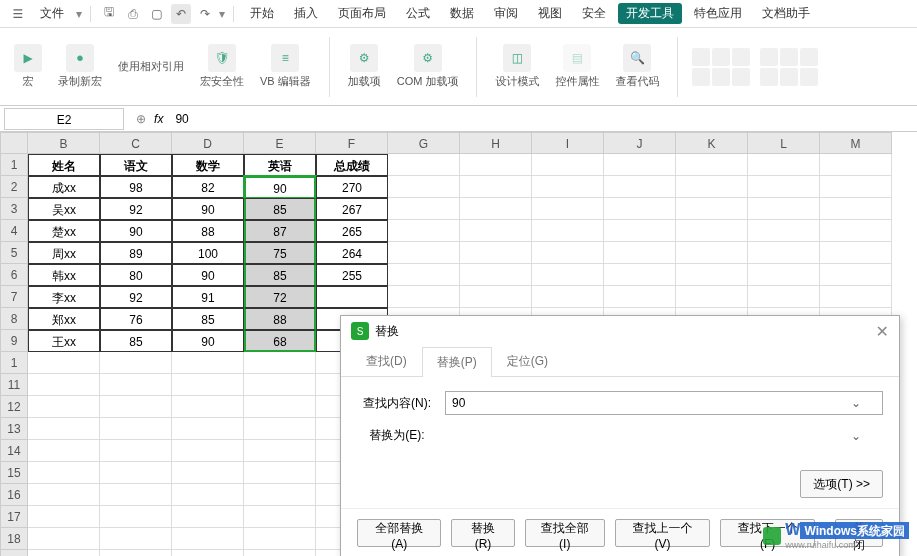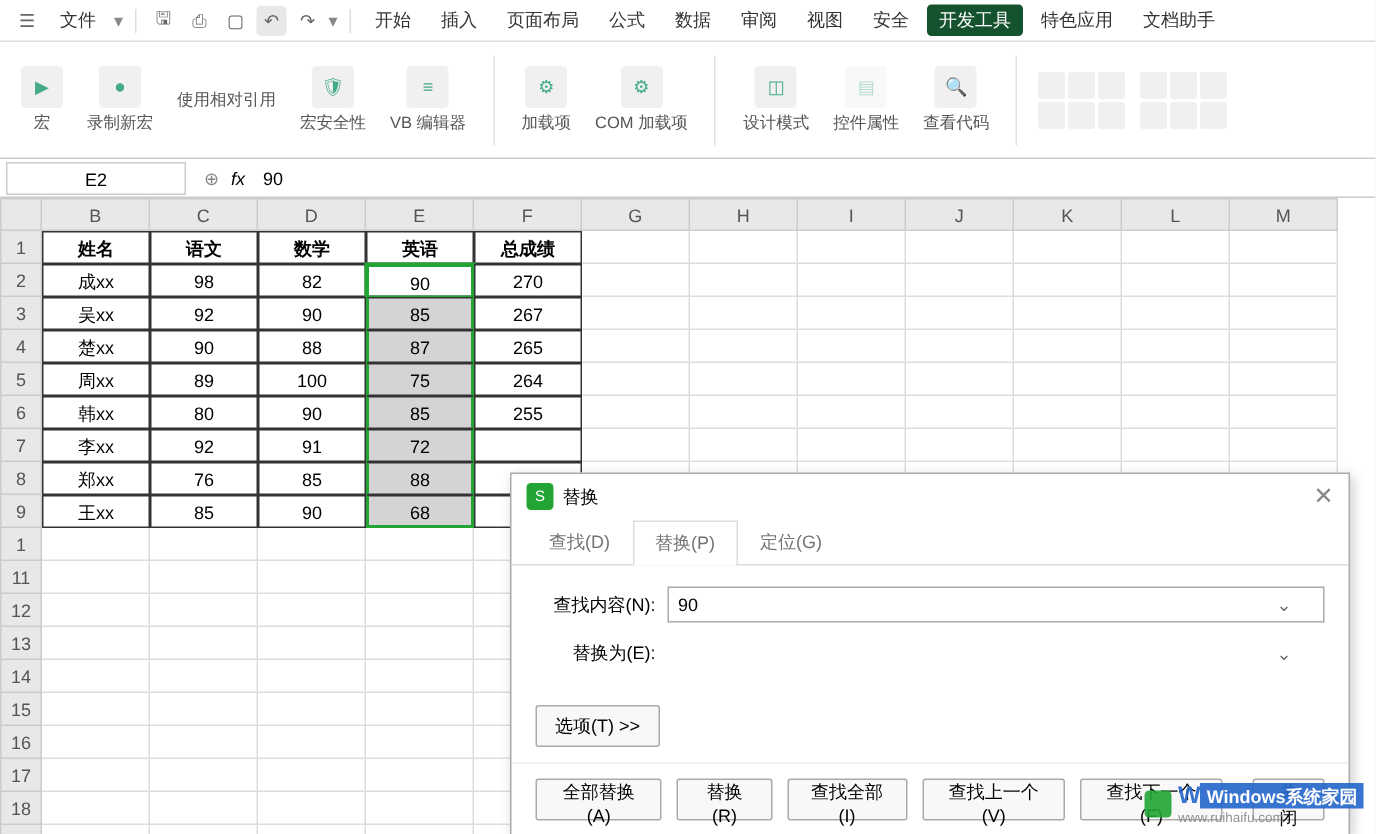--- a/index.html
+++ b/index.html
@@ -1,21 +1,21 @@
 <!DOCTYPE html>
 <html><head>
 <meta charset="utf-8">
 <style>
 *{margin:0;padding:0;box-sizing:border-box;font-family:"Microsoft YaHei",sans-serif;font-size:12px}
 body{background:#f5f5f5;width:917px;height:556px;overflow:hidden;position:relative}
 .menubar{height:28px;background:#fff;border-bottom:1px solid #ddd;display:flex;align-items:center;padding:0 8px;gap:4px}
 .menu-btn{padding:3px 8px;border-radius:3px;cursor:pointer;color:#333}
 .menu-icon{width:20px;height:20px;display:flex;align-items:center;justify-content:center;cursor:pointer;color:#666}
 .divider{width:1px;height:16px;background:#ddd;margin:0 4px}
-.tab-active{background:#14532d;color:#fff;border-radius:3px;padding:2px 8px}
+.tab-active{background:#0f766e;color:#fff;border-radius:3px;padding:2px 8px}
 .ribbon{height:78px;background:#fff;border-bottom:1px solid #ccc;display:flex;align-items:center;padding:0 10px;gap:8px}
 .ribbon-group{display:flex;flex-direction:column;align-items:center;gap:2px;padding:0 4px}
 .ribbon-icon{width:28px;height:28px;background:#f0f0f0;border-radius:3px;display:flex;align-items:center;justify-content:center;color:#4a8}
 .ribbon-small{display:flex;flex-wrap:wrap;width:60px;gap:2px}
 .ribbon-sm-icon{width:18px;height:18px;background:#f0f0f0;border-radius:2px}
 .ribbon-label{font-size:11px;color:#555}
 .disabled{color:#bbb}
 .rdiv{width:1px;height:60px;background:#e0e0e0;margin:0 6px}
 .formula-bar{height:26px;background:#fff;border-bottom:1px solid #ccc;display:flex;align-items:center}
 .name-box{width:120px;height:22px;border:1px solid #ccc;margin:0 4px;text-align:center;line-height:22px;background:#fff}
@@ -38,23 +38,23 @@
 .sel-right{border-right:2px solid #22a534!important}
 .dialog{position:absolute;left:340px;top:315px;width:560px;background:#fff;border:1px solid #aaa;box-shadow:2px 2px 8px rgba(0,0,0,0.2)}
 .dialog-title{height:30px;display:flex;align-items:center;padding:0 10px;gap:6px}
 .dialog-title-icon{width:18px;height:18px;background:#22a534;border-radius:3px;display:flex;align-items:center;justify-content:center;color:#fff;font-size:10px}
 .dialog-close{margin-left:auto;cursor:pointer;font-size:16px;color:#888}
 .dialog-tabs{display:flex;padding:0 10px;border-bottom:1px solid #ddd}
 .dtab{padding:6px 14px;cursor:pointer;color:#737373;border:1px solid transparent;border-bottom:none}
 .dtab.active{border-color:#ddd;background:#fff;position:relative;top:1px}
 .dialog-body{padding:14px 16px}
 .form-row{display:flex;align-items:center;margin-bottom:12px;gap:8px}
-.form-label{width:80px;text-align:right}
+.form-label{width:80px;text-align:center}
 .form-input{flex:1;height:24px;border:1px solid #aaa;padding:0 6px}
-.dialog-opts{display:flex;justify-content:flex-start;padding:0 16px 10px}
+.dialog-opts{display:flex;justify-content:flex-end;padding:0 16px 10px}
 .dialog-footer{display:flex;gap:10px;padding:10px 16px;border-top:1px solid #eee}
 .btn{height:28px;padding:0 12px;border:1px solid #aaa;background:#f8f8f8;cursor:pointer;border-radius:2px}
 .spacer{flex:1}
 .watermark{position:absolute;right:8px;bottom:6px;display:flex;align-items:center;gap:4px;opacity:0.9}
 .wm-icon{width:18px;height:18px;background:#22a534;border-radius:3px}
 .wm-text{font-weight:bold;}
 .wm-w{color:#2266cc;font-size:16px}
 .wm-rest{color:#fff;background:#2266cc;padding:1px 4px;font-size:13px}
 .wm-sub{font-size:9px;color:#888}
 .dropdown-arrow{position:absolute;right:22px;pointer-events:none;color:#666}

